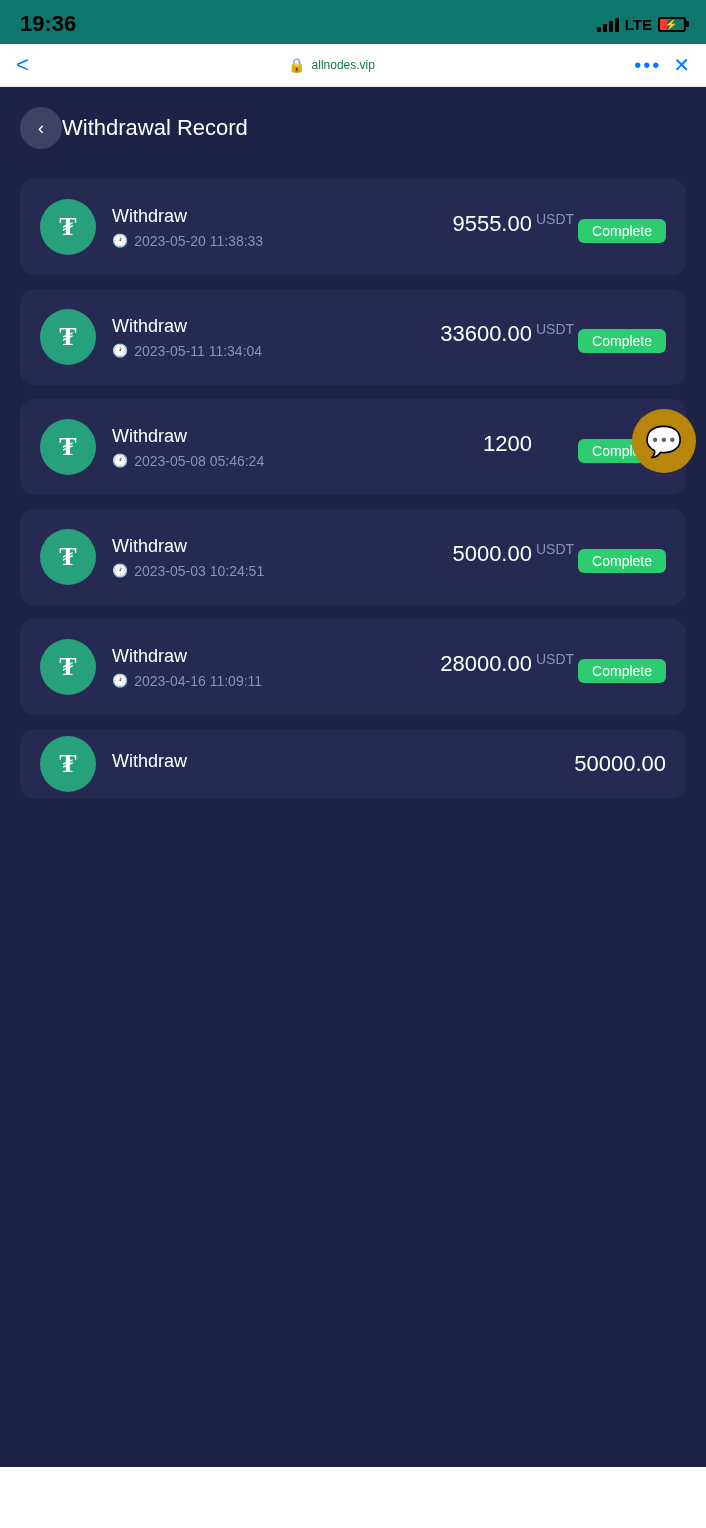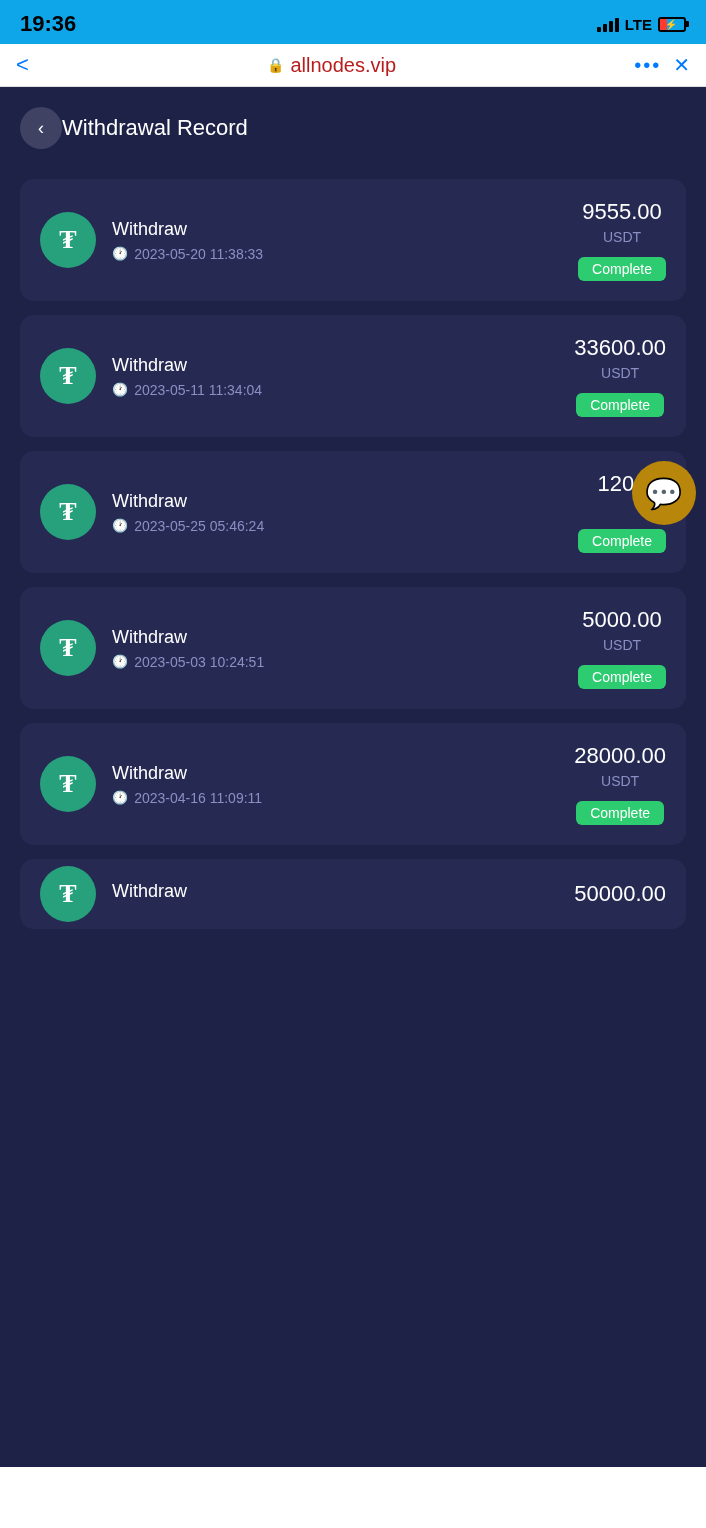--- a/index.html
+++ b/index.html
@@ -12,21 +12,21 @@
       background: #fff;
       overflow-x: hidden;
     }
 
     
     .status-bar {
       display: flex;
       justify-content: space-between;
       align-items: center;
       padding: 10px 20px 6px 20px;
-      background: #0ea5e9;
+      background: #0f766e;
       height: 44px;
     }
     .status-time {
       font-size: 22px;
       font-weight: 700;
       color: #000;
     }
     .status-icons {
       display: flex;
       align-items: center;
@@ -102,22 +102,22 @@
       display: flex;
       align-items: center;
       justify-content: center;
       gap: 6px;
     }
     .lock-icon {
       font-size: 14px;
       color: #666;
     }
     .url-text {
-      font-size: 20px;
-      color: #b91c1c;
+      font-size: 12px;
+      color: #15803d;
     }
     .browser-more {
       font-size: 20px;
       color: #007aff;
       cursor: pointer;
       letter-spacing: 2px;
     }
     .browser-close {
       font-size: 20px;
       color: #007aff;
@@ -210,22 +210,22 @@
       color: #8a8fc4;
       font-size: 14px;
     }
     .clock-icon {
       font-size: 13px;
     }
 
     .tx-amount-area {
       text-align: right;
       display: flex;
-      flex-direction: column;
-      align-items: center;
+      flex-direction: row;
+      align-items: flex-start;
       gap: 4px;
     }
     .tx-amount {
       color: #fff;
       font-size: 22px;
       font-weight: 500;
     }
     .tx-currency {
       color: #8a8fc4;
       font-size: 14px;
@@ -318,21 +318,21 @@
     </div>
 
     <div class="tx-card" style="position:relative;">
       <div class="tether-icon">
         <span class="tether-symbol">₮</span>
       </div>
       <div class="tx-info">
         <div class="tx-type">Withdraw</div>
         <div class="tx-time">
           <span class="clock-icon">🕐</span>
-          <span>2023-05-25 05:46:24</span>
+          <span>2023-05-08 05:46:24</span>
         </div>
       </div>
       <div class="tx-amount-area">
         <span class="tx-amount">1200</span>
         <span class="tx-currency" style="visibility:hidden;">USDT</span>
         <span class="complete-badge">Complete</span>
       </div>
 
       <div style="position:absolute; right:-10px; top:10px; width:64px; height:64px; border-radius:50%; background:#b8860b; display:flex; align-items:center; justify-content:center; cursor:pointer; z-index:10;">
         <span style="color:#fff; font-size:30px;">💬</span>

